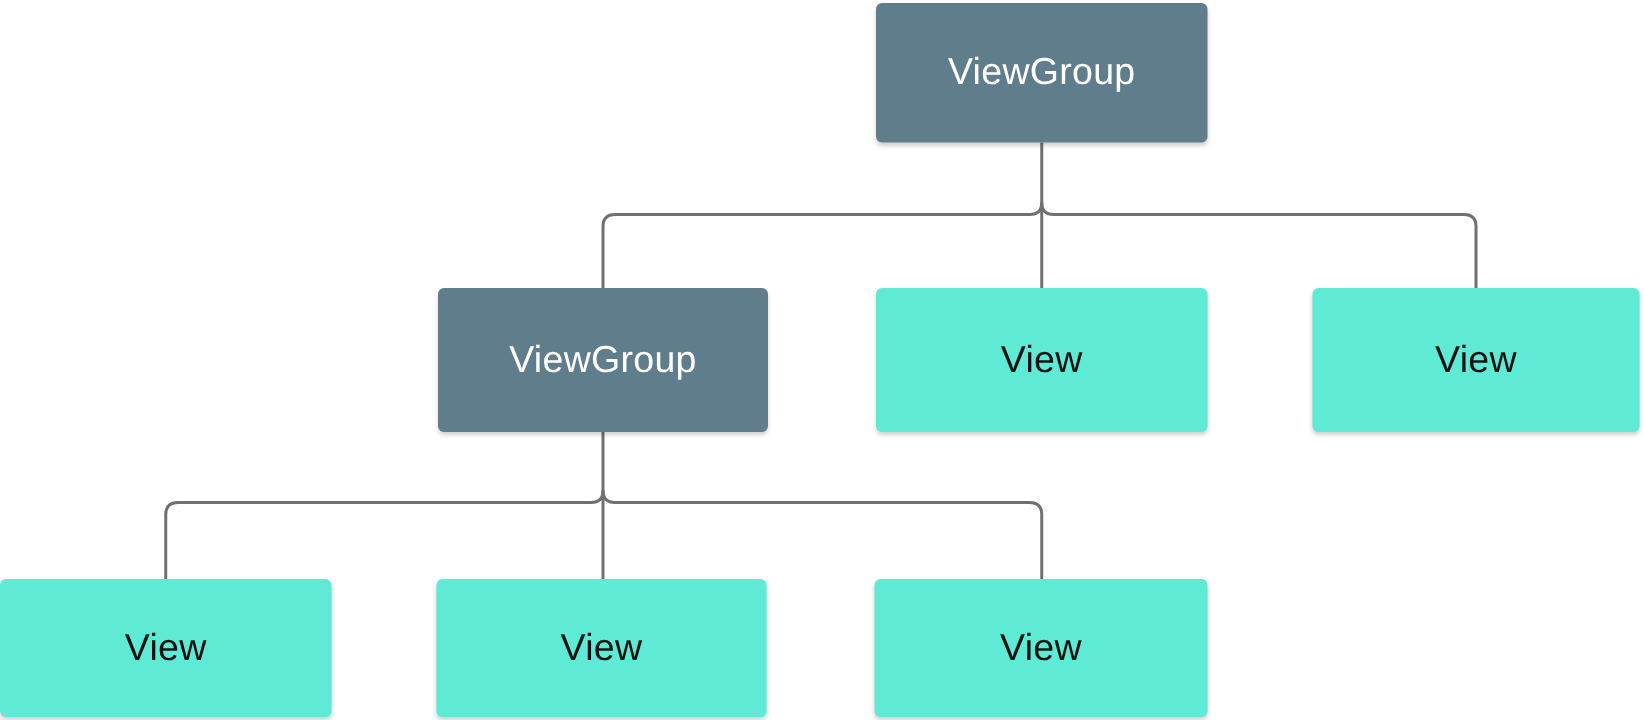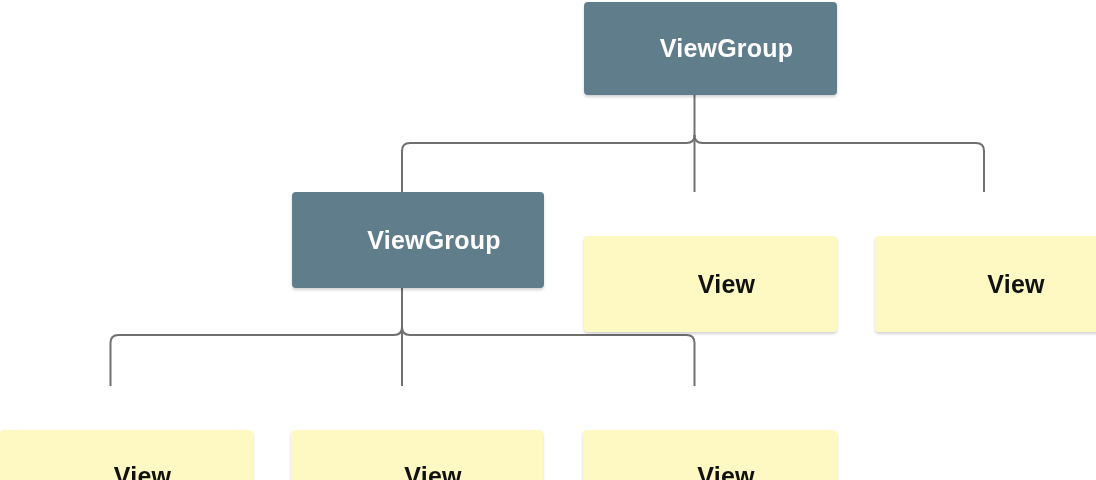--- a/index.html
+++ b/index.html
@@ -26,34 +26,32 @@
     stroke: #707070;
     stroke-width: 2;
     fill: none;
   }
   .node {
     position: absolute;
     display: flex;
     align-items: center;
     justify-content: center;
     border-radius: 4px;
-    font-weight: bold;
+    font-weight: normal;
     font-size: 25px;
     letter-spacing: 0.2px;
     box-shadow: 0 2px 3px rgba(0,0,0,0.18);
-    padding-left: 32px;
   }
   .node.viewgroup {
     background: #607d8b;
     color: #ffffff;
   }
   .node.view {
-    background: #fef9c3;
+    background: #5eead4;
     color: #111111;
-    margin-top: 44px;
   }
 </style>
 </head>
 <body>
 
 <div class="canvas">
 
   <svg class="connectors" viewBox="0 0 1096 480" xmlns="http://www.w3.org/2000/svg">
     <path d="M694.5 95 V192"></path>
     <path d="M402 192 V151 Q402 143 410 143 H686.5 Q694.5 143 694.5 135"></path>

